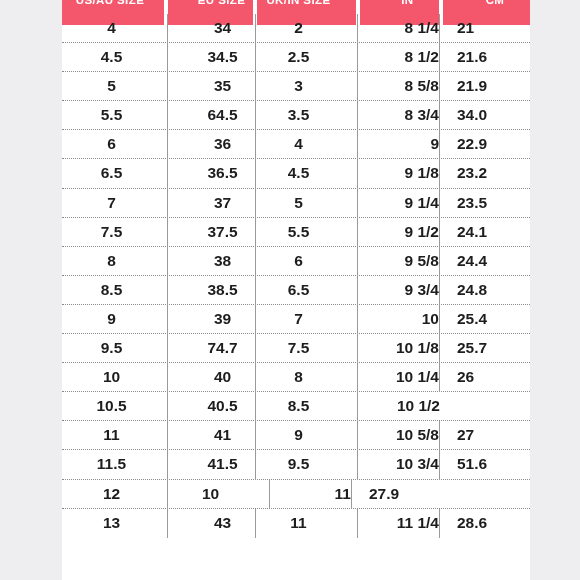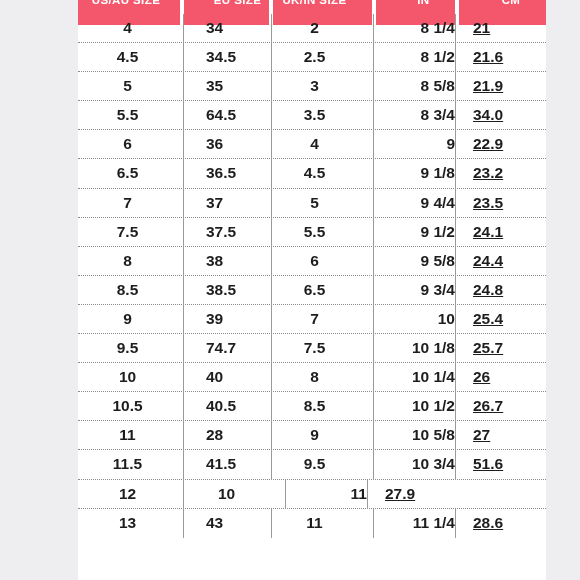--- a/index.html
+++ b/index.html
@@ -25,21 +25,20 @@
   
   #size-chart {
     position: absolute;
     left: 62px;
     top: 0;
     width: 468px;
     height: 580px;
     background: #ffffff;
     box-sizing: border-box;
     overflow: hidden;
-    margin-left: 16px;
   }
 
   
   .chart-header {
     display: flex;
     height: 25px;           
     margin-top: -11px;      
     padding-top: 0;
     box-sizing: border-box;
     background: #ffffff;
@@ -77,25 +76,25 @@
     box-sizing: border-box;
     font-size: 15.5px;
     font-weight: bold;
     color: #1d1d1f;
     line-height: 28px;
     height: 29.1px;
     white-space: nowrap;
     overflow: hidden;
     border-right: 1px solid #9a9a9a;
   }
-  .cell:last-child { border-right: none; text-decoration: underline; }
+  .cell:last-child { border-right: none; }
 
   
   .c0 { width: 106px; text-align: center; padding-right: 6px; }
-  .c1 { width: 88px;  text-align: left;   padding-left: 22px; }
+  .c1 { width: 88px;  text-align: center;   padding-left: 22px; }
   .c2 { width: 102px; text-align: center; padding-right: 16px; }
   .c3 { width: 82px;  text-align: right;   padding-left: 16px; }
   .c4 { width: 90px;  text-align: left;   padding-left: 17px; }
 
   .hcell.c0 { width: 106px; }
   .hcell.c1 { width: 88px;  }
   .hcell.c2 { width: 102px; }
   .hcell.c3 { width: 82px;  }
   .hcell.c4 { width: 90px;  }
 </style>
@@ -154,21 +153,21 @@
           <div class="cell c0">6.5</div>
           <div class="cell c1">36.5</div>
           <div class="cell c2">4.5</div>
           <div class="cell c3">9 1/8</div>
           <div class="cell c4">23.2</div>
         </div>
         <div class="chart-row">
           <div class="cell c0">7</div>
           <div class="cell c1">37</div>
           <div class="cell c2">5</div>
-          <div class="cell c3">9 4/4</div>
+          <div class="cell c3">9 1/4</div>
           <div class="cell c4">23.5</div>
         </div>
         <div class="chart-row">
           <div class="cell c0">7.5</div>
           <div class="cell c1">37.5</div>
           <div class="cell c2">5.5</div>
           <div class="cell c3">9 1/2</div>
           <div class="cell c4">24.1</div>
         </div>
         <div class="chart-row">
@@ -204,25 +203,24 @@
           <div class="cell c1">40</div>
           <div class="cell c2">8</div>
           <div class="cell c3">10 1/4</div>
           <div class="cell c4">26</div>
         </div>
         <div class="chart-row">
           <div class="cell c0">10.5</div>
           <div class="cell c1">40.5</div>
           <div class="cell c2">8.5</div>
           <div class="cell c3">10 1/2</div>
-          <div class="cell c4">26.7</div>
         </div>
         <div class="chart-row">
           <div class="cell c0">11</div>
-          <div class="cell c1">28</div>
+          <div class="cell c1">41</div>
           <div class="cell c2">9</div>
           <div class="cell c3">10 5/8</div>
           <div class="cell c4">27</div>
         </div>
         <div class="chart-row">
           <div class="cell c0">11.5</div>
           <div class="cell c1">41.5</div>
           <div class="cell c2">9.5</div>
           <div class="cell c3">10 3/4</div>
           <div class="cell c4">51.6</div>

